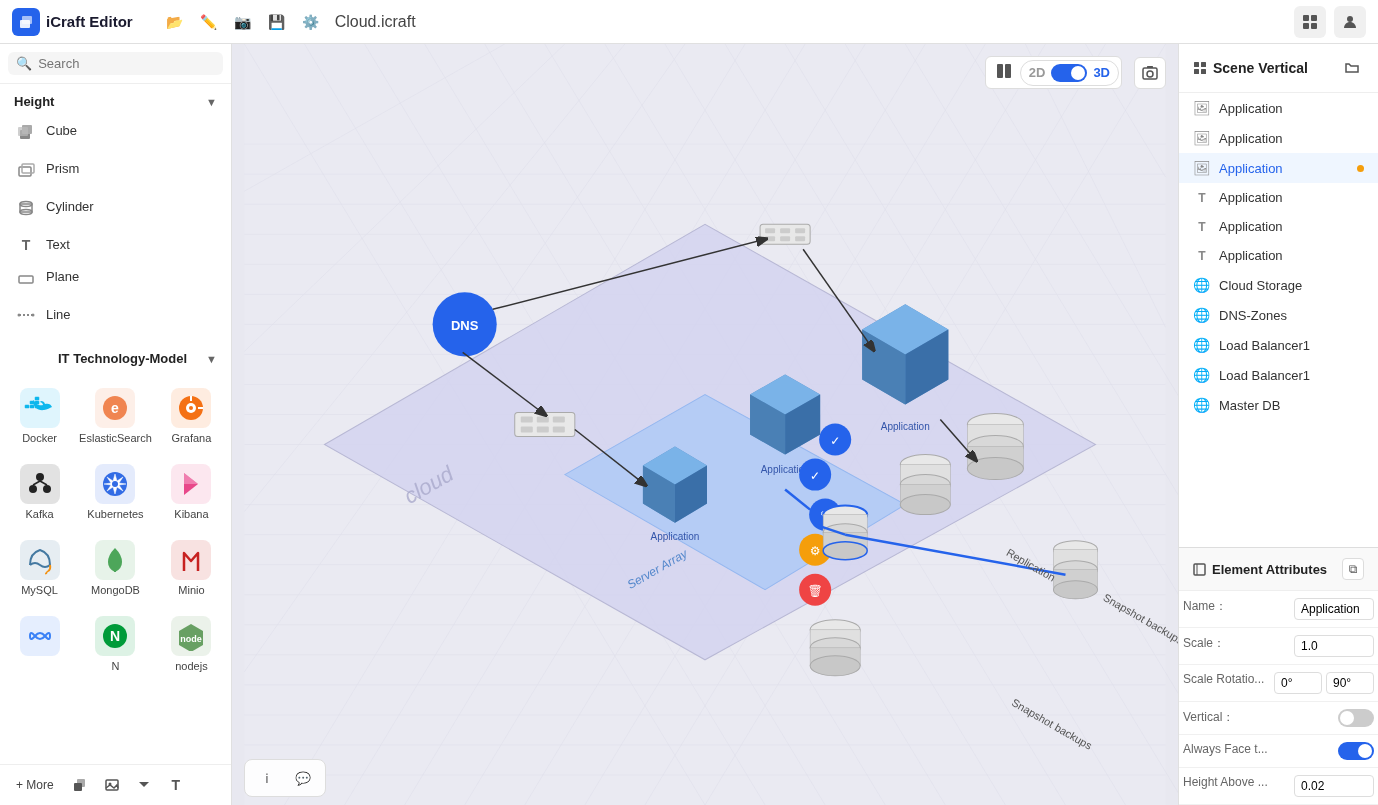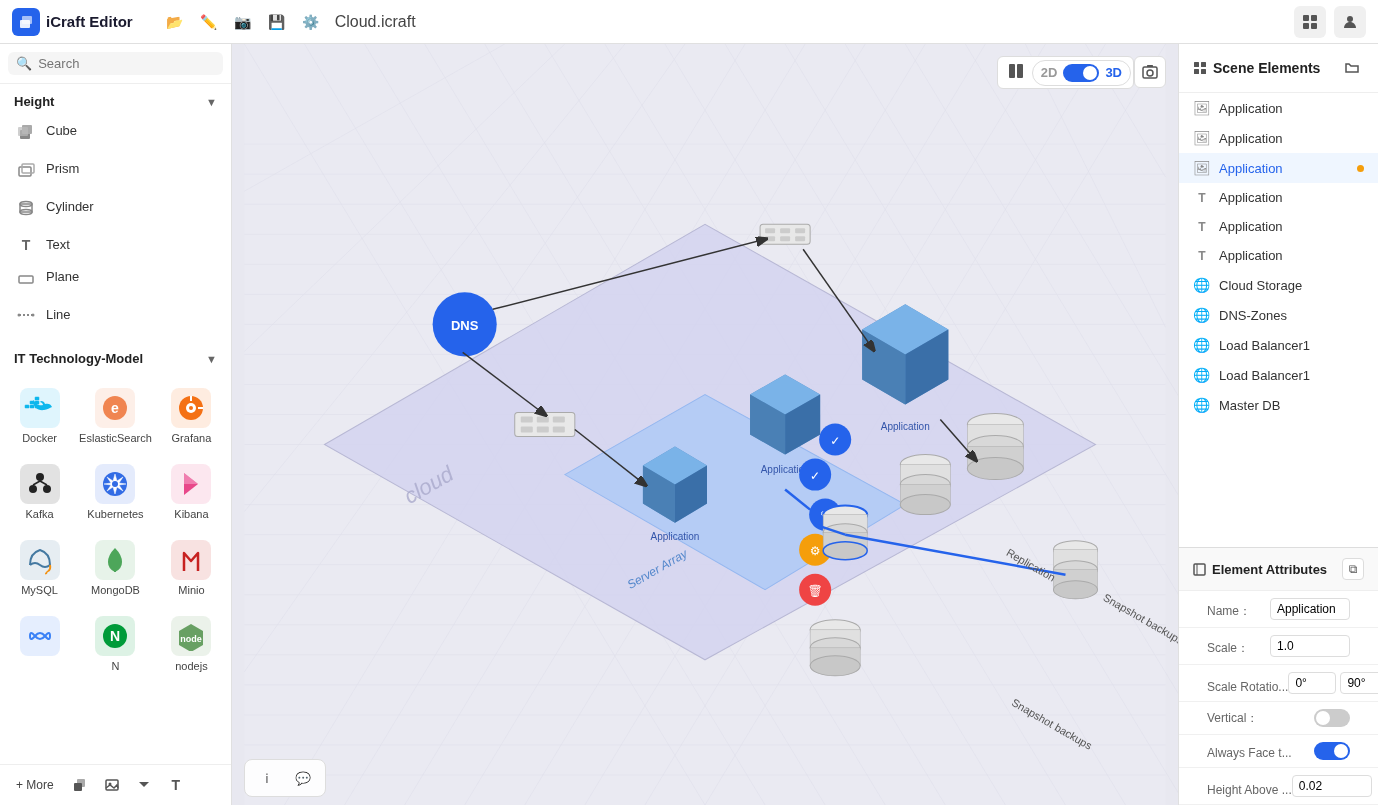--- a/index.html
+++ b/index.html
@@ -39,21 +39,21 @@
     .icon-cell-img { width: 40px; height: 40px; border-radius: 8px; display: flex; align-items: center; justify-content: center; font-size: 22px; }
     .icon-cell-label { font-size: 11px; color: #444; text-align: center; }
 
     
     .left-bottom { border-top: 1px solid #eee; padding: 6px 8px; display: flex; gap: 4px; }
     .lb-btn { padding: 4px 8px; border: none; background: none; cursor: pointer; border-radius: 4px; font-size: 12px; color: #444; display: flex; align-items: center; gap: 4px; }
     .lb-icon-btn { width: 28px; height: 28px; border: none; background: none; cursor: pointer; border-radius: 4px; display: flex; align-items: center; justify-content: center; color: #555; font-size: 15px; }
 
     
     .canvas-area { flex: 1; position: relative; overflow: hidden; background: #e8e8f0; }
-    .canvas-topbar { position: absolute; top: 12px; right: 12px; display: flex; align-items: flex-start; gap: 0; z-index: 5; }
+    .canvas-topbar { position: absolute; top: 12px; right: 12px; display: flex; align-items: center; gap: 12px; z-index: 5; }
     .view-toggle { display: flex; align-items: center; gap: 0; background: #fff; border-radius: 6px; border: 1px solid #ddd; overflow: hidden; padding: 2px; }
     .view-btn { padding: 4px 8px; border: none; background: none; cursor: pointer; border-radius: 4px; font-size: 13px; color: #555; }
     .mode-toggle { display: flex; align-items: center; gap: 6px; background: #fff; border-radius: 20px; border: 1px solid #ddd; padding: 3px 8px; }
     .toggle-switch { width: 36px; height: 18px; background: #ccc; border-radius: 9px; position: relative; cursor: pointer; }
     .toggle-switch.on { background: #2563eb; }
     .toggle-knob { width: 14px; height: 14px; background: #fff; border-radius: 50%; position: absolute; top: 2px; transition: left 0.2s; }
     .toggle-switch .toggle-knob { left: 2px; }
     .toggle-switch.on .toggle-knob { left: 20px; }
     .mode-label { font-size: 13px; font-weight: 600; color: #333; }
     .mode-label.active { color: #2563eb; }
@@ -73,21 +73,21 @@
     .scene-item.selected { background: #eff6ff; color: #2563eb; }
     .scene-item-icon { font-size: 14px; color: #888; width: 18px; text-align: center; }
     .scene-item-dot { width: 7px; height: 7px; background: #f59e0b; border-radius: 50%; margin-left: auto; }
 
     
     .ea-panel { border-top: 1px solid #ddd; }
     .ea-header { display: flex; align-items: center; justify-content: space-between; padding: 10px 14px; background: #f9f9f9; border-bottom: 1px solid #eee; }
     .ea-title { font-weight: 600; font-size: 13px; color: #222; display: flex; align-items: center; gap: 6px; }
     .ea-copy-btn { width: 22px; height: 22px; border: 1px solid #ddd; background: #fff; border-radius: 4px; cursor: pointer; display: flex; align-items: center; justify-content: center; font-size: 12px; color: #555; }
 
-    .ea-row { display: flex; align-items: flex-end; justify-content: space-between; padding: 7px 28px; border-bottom: 1px solid #f0f0f0; }
+    .ea-row { display: flex; align-items: flex-start; justify-content: space-between; padding: 7px 4px; border-bottom: 1px solid #f0f0f0; }
     .ea-label { font-size: 12px; color: #666; flex-shrink: 0; }
     .ea-input { border: 1px solid #ddd; border-radius: 4px; padding: 3px 6px; font-size: 12px; width: 80px; text-align: left; background: #fff; outline: none; }
     .ea-input-narrow { width: 48px; }
     .ea-pair { display: flex; gap: 4px; }
     .ea-toggle { width: 36px; height: 18px; background: #ccc; border-radius: 9px; position: relative; cursor: pointer; }
     .ea-toggle.on { background: #2563eb; }
     .ea-toggle-knob { width: 14px; height: 14px; background: #fff; border-radius: 50%; position: absolute; top: 2px; left: 2px; }
     .ea-toggle.on .ea-toggle-knob { left: 20px; }
 
     
@@ -205,21 +205,21 @@
         <span class="sidebar-item-icon">
           <svg width="18" height="12" viewBox="0 0 18 12" fill="none">
             <line x1="2" y1="6" x2="16" y2="6" stroke="#888" stroke-width="2" stroke-dasharray="2 2"></line>
             <circle cx="2" cy="6" r="1.5" fill="#888"></circle>
             <circle cx="16" cy="6" r="1.5" fill="#888"></circle>
           </svg>
         </span>
         <span class="sidebar-item-label">Line</span>
       </div>
 
-      <div class="section-header" style="margin-top:8px;">
+      <div class="section-header" style="margin-top:8px;margin-left:44px;">
         <span>IT Technology-Model</span>
         <span class="section-arrow">▼</span>
       </div>
 
       <div class="icon-grid">
 
         <div class="icon-cell">
           <div class="icon-cell-img docker-bg">
             <svg width="32" height="26" viewBox="0 0 32 26" fill="none">
               <rect x="1" y="10" width="4" height="3" rx="0.5" fill="#0db7ed" stroke="#0db7ed" stroke-width="0.5"></rect>
@@ -624,21 +624,21 @@
   <div class="right-sidebar">
 
     <div class="rs-header">
       <div class="rs-title">
         <svg width="14" height="14" viewBox="0 0 14 14" fill="none">
           <rect x="1" y="1" width="5" height="5" rx="0.5" fill="#555"></rect>
           <rect x="8" y="1" width="5" height="5" rx="0.5" fill="#555"></rect>
           <rect x="1" y="8" width="5" height="5" rx="0.5" fill="#555"></rect>
           <rect x="8" y="8" width="5" height="5" rx="0.5" fill="#555"></rect>
         </svg>
-        <span>Scene Elements</span>
+        <span>Scene Vertical</span>
       </div>
       <button class="rs-icon-btn">
         <svg width="14" height="14" viewBox="0 0 14 14" fill="none" stroke="#555" stroke-width="1.5">
           <path d="M1 3 L1 11 L13 11 L13 5 L6 5 L4 3 Z"></path>
         </svg>
       </button>
     </div>
 
     <div class="scene-list">
 

